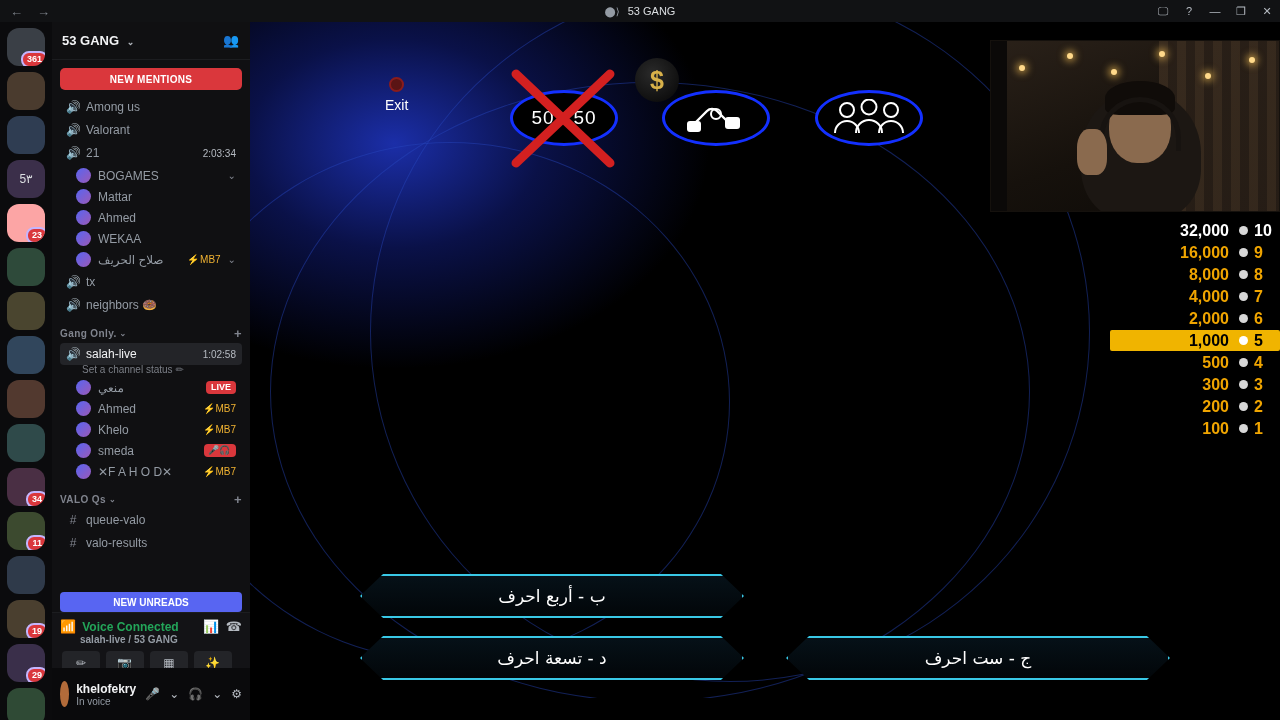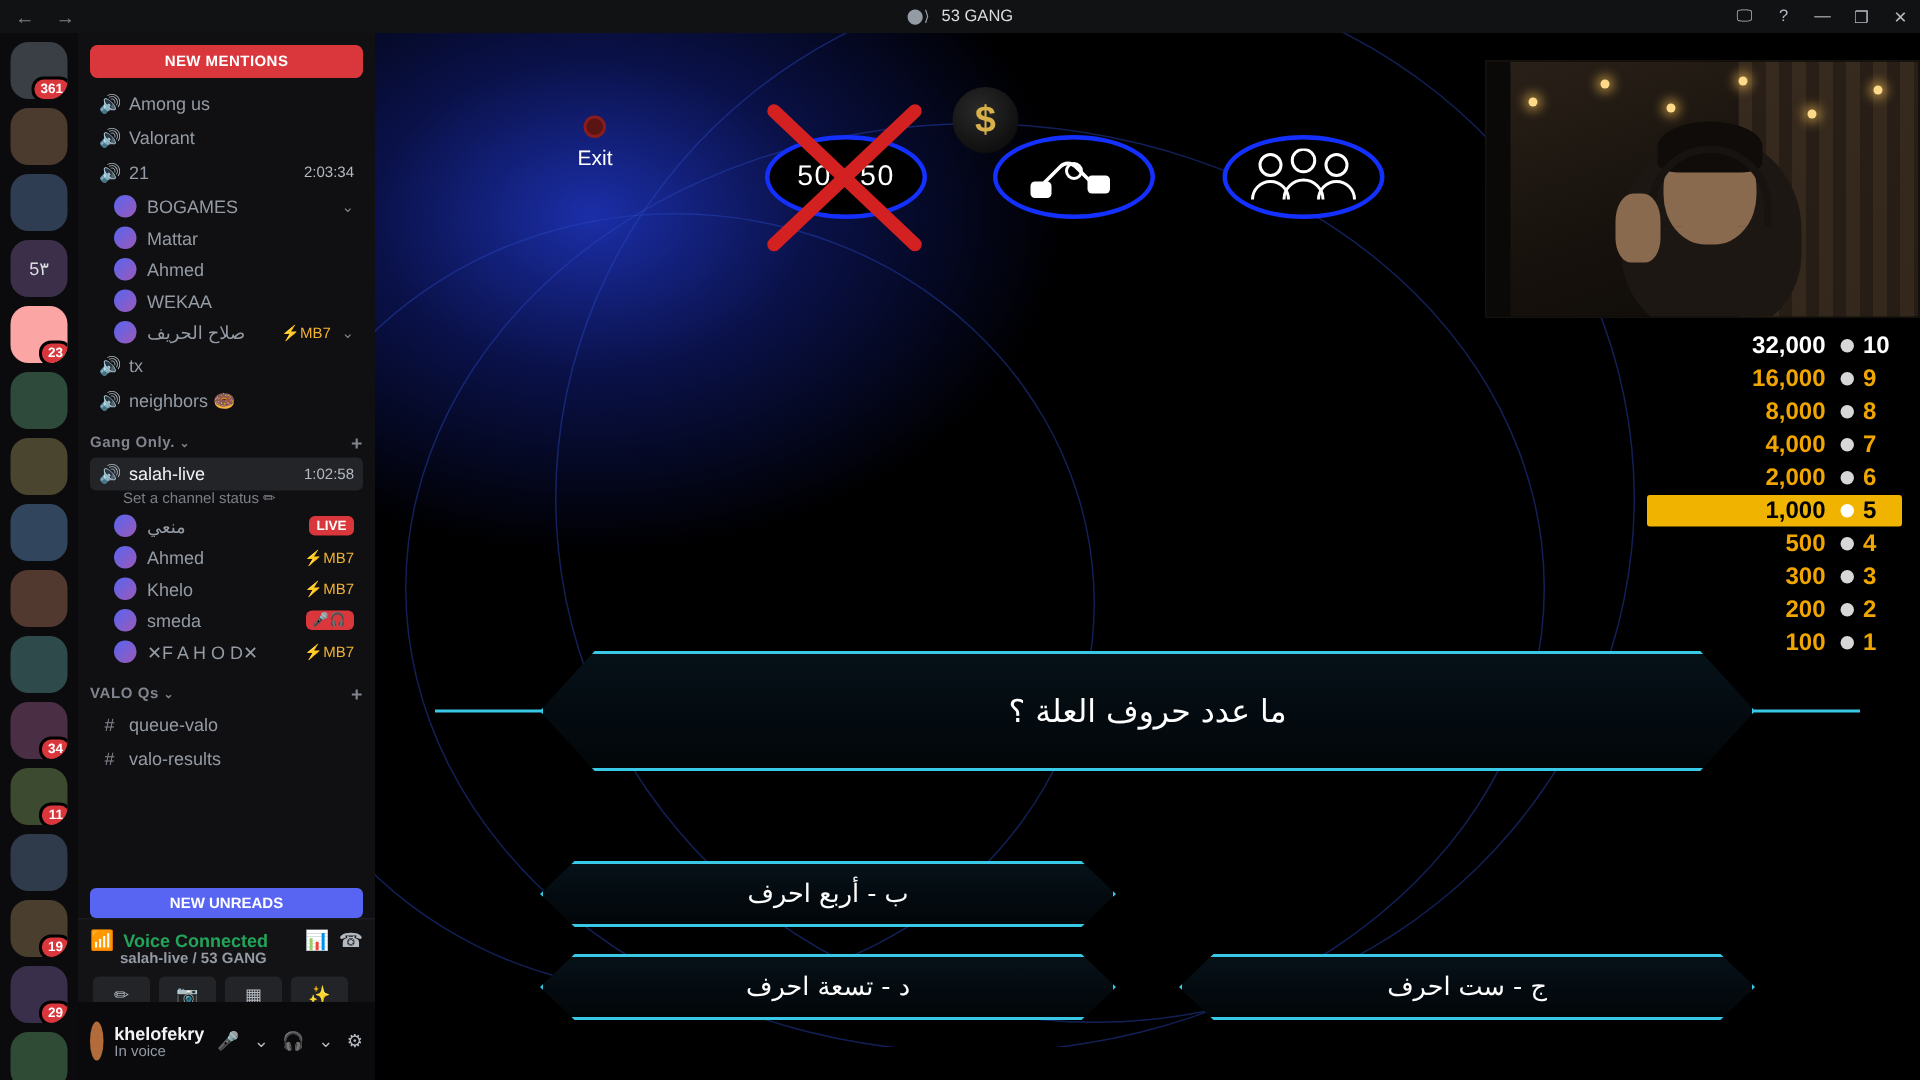--- a/index.html
+++ b/index.html
@@ -41,21 +41,21 @@
   }
   .rail-item {
     position: relative; width: 38px; height: 38px; border-radius: 12px;
     background: #2b2d31; color: #dbdee1; font-size: 12px;
     display: flex; align-items: center; justify-content: center;
     overflow: hidden; flex: 0 0 auto;
   }
   .rail-item .badge {
     position: absolute; bottom: -2px; right: -3px;
     background: #da373c; color: #fff; font-size: 9px; font-weight: bold;
-    border-radius: 8px; padding: 0 4px; line-height: 13px; border: 2px solid #000000;
+    border-radius: 8px; padding: 0 4px; line-height: 13px; border: 2px solid #c4b5fd;
   }
 
   
   #sidebar {
     position: absolute; left: 52px; top: 22px; width: 198px; height: 698px;
     background: #101012; color: #949ba4; font-size: 12px; overflow: hidden;
   }
   #guild-header {
     height: 38px; display: flex; align-items: center; justify-content: space-between;
     padding: 0 10px; color: #f2f3f5; font-weight: bold; font-size: 13px;
@@ -207,21 +207,21 @@
     position: absolute; width: 6px; height: 6px; border-radius: 50%;
     background: #ffd98a; box-shadow: 0 0 7px 3px rgba(255,200,90,.55);
   }
   #cam .leftpanel {
     position: absolute; left: 0; top: 0; width: 16px; height: 172px;
     background: #0b0908;
   }
 
   
   #ladder {
-    position: absolute; right: 12px; top: 198px; width: 170px;
+    position: absolute; right: 0; top: 198px; width: 170px;
     display: flex; flex-direction: column; gap: 1px;
   }
   .rung {
     height: 21px; display: flex; align-items: center;
     color: #f0a500; font-size: 16px; font-weight: bold;
   }
   .rung .amt { flex: 1; text-align: right; padding-right: 4px; }
   .rung .dot {
     width: 9px; height: 9px; border-radius: 50%; background: #d7d7d7;
     margin: 0 6px; flex: 0 0 auto;
@@ -329,20 +329,27 @@
       <span class="badge">19</span>
     </div>
     <div class="rail-item" style="background: rgb(58, 47, 74);">
       <span class="badge">29</span>
     </div>
     <div class="rail-item" style="background: rgb(47, 74, 53);"></div>
   </div>
 
 <div id="sidebar">
 
+  <div id="guild-header">
+    <div>
+      <span>53 GANG</span>
+      <span class="chev">⌄</span>
+    </div>
+    <span class="member-icon">👥</span>
+  </div>
 
   <div id="mentions-btn">NEW MENTIONS</div>
 
   <div id="chan-list">
       <div class="chan">
         <span class="ic">🔊</span>
         <span class="nm">Among us</span>
       </div>
       <div class="chan">
         <span class="ic">🔊</span>
@@ -573,27 +580,20 @@
           <span class="dot"></span>
           <span class="lvl">2</span>
         </div>
         <div class="rung">
           <span class="amt">100</span>
           <span class="dot"></span>
           <span class="lvl">1</span>
         </div>
       </div>
 
-    <div id="question">
-      <div class="sidelead" style="left:-70px; top:39px; width:72px;"></div>
-      <div class="sidelead" style="right:-70px; top:39px; width:72px;"></div>
-      <div class="hexbar">
-        <span class="qtext">ما عدد حروف العلة ؟</span>
-      </div>
-    </div>
 
     <div id="answers">
         <div class="arow">
           <div class="ans left">
             <div class="hexbar">
               <span class="atext">ب - أربع احرف</span>
             </div>
           </div>
         </div>
         <div class="arow">

